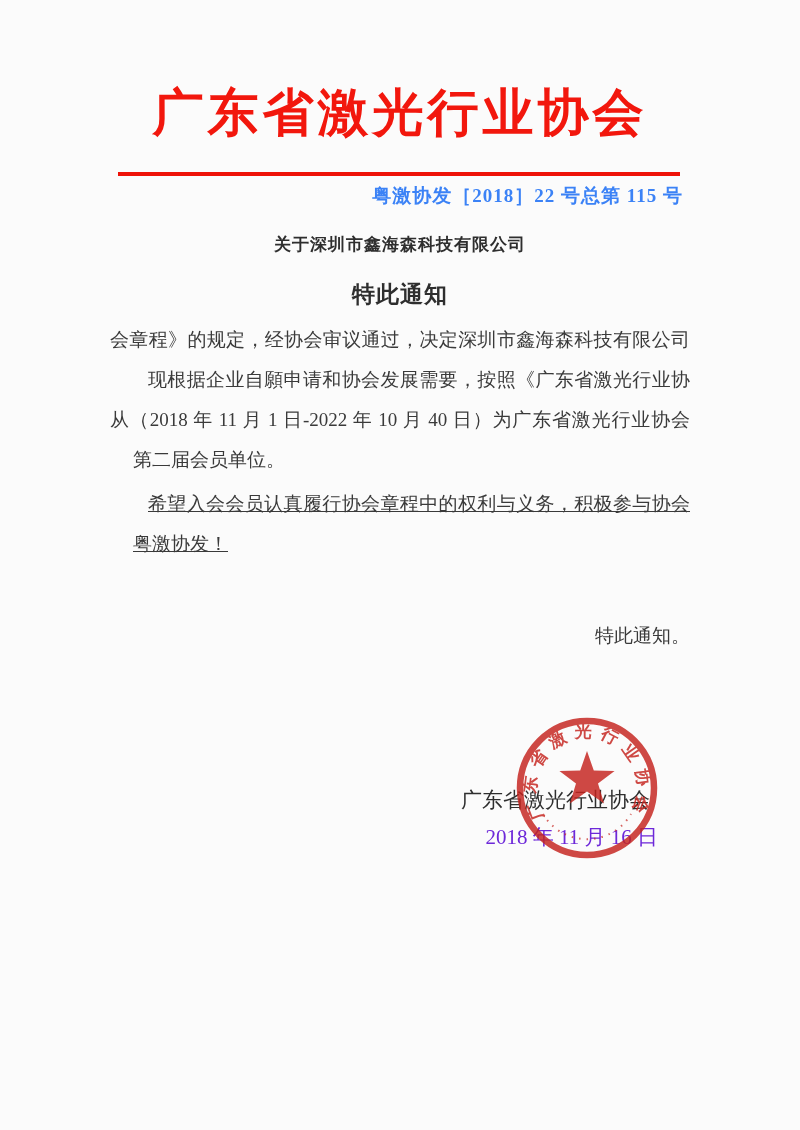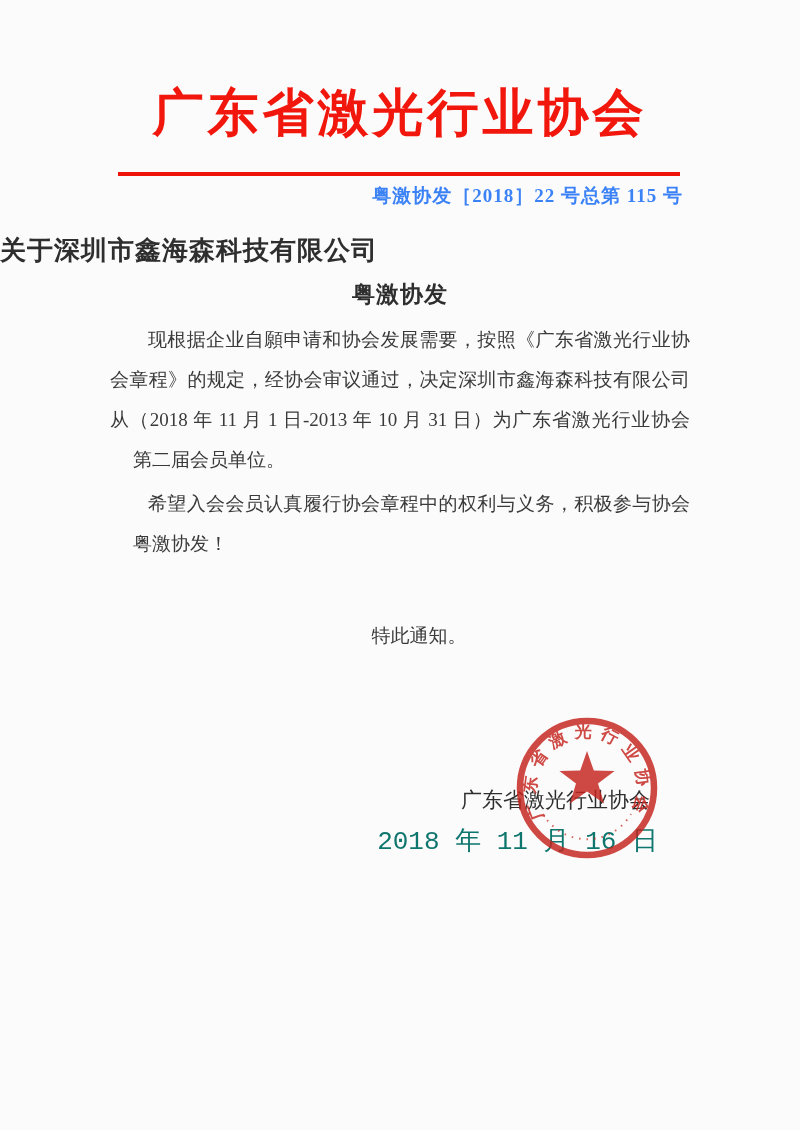--- a/index.html
+++ b/index.html
@@ -38,22 +38,22 @@
     font-size: 19px;
     line-height: 26px;
     font-weight: bold;
     color: #3b82f6;
     letter-spacing: 1px;
     white-space: nowrap;
   }
   .subject1 {
     position: absolute;
     top: 233px; left: 0; right: 0;
-    text-align: left;
-    font-size: 26px;
+    text-align: center;
+    font-size: 17px;
     font-weight: bold;
     color: #2e2e2e;
     letter-spacing: 1px;
   }
   .subject2 {
     position: absolute;
     top: 279px; left: 0; right: 0;
     text-align: center;
     font-size: 23px;
     font-weight: bold;
@@ -72,41 +72,40 @@
     text-align: justify;
     text-align-last: justify;
     white-space: nowrap;
   }
   .line.lastline {
     text-align-last: left;
     white-space: normal;
     margin-left: 23px;
   }
   .line.indent { text-indent: 2em; }
-  .para2 { margin-top: 4px; }
+  .para2 { margin-top: 4px; text-decoration: underline; }
   .closing {
     margin-top: 52px;
     line-height: 40px;
     text-indent: 2em;
-    text-align: center;
+    text-align: right;
   }
   .signature-org {
     position: absolute;
     top: 786px; right: 150px;
     font-size: 21px;
     color: #2f2f2f;
     white-space: nowrap;
   }
   .signature-date {
     position: absolute;
     top: 823px; right: 142px;
-    font-size: 26px;
-    color: #0f766e;
+    font-size: 21px;
+    color: #6d28d9;
     white-space: nowrap;
-    font-family: Liberation Mono, monospace;
   }
   .seal {
     position: absolute;
     top: 708px; left: 507px;
     width: 160px; height: 160px;
     opacity: 0.82;
   }
   .seal .ring { fill: none; stroke: #c5221c; stroke-width: 6.5px; }
   .seal .star { fill: #c5221c; }
   .seal .arc-label {
@@ -123,27 +122,27 @@
 
 <div class="page">
 
   <div class="org-title">广东省激光行业协会</div>
 
   <div class="red-rule"></div>
 
   <div class="doc-number">粤激协发［2018］22 号总第 115 号</div>
 
   <div class="subject1">关于深圳市鑫海森科技有限公司</div>
-  <div class="subject2">粤激协发</div>
+  <div class="subject2">特此通知</div>
 
   <div class="body-text">
     <div class="para1">
+      <div class="line">会章程》的规定，经协会审议通过，决定深圳市鑫海森科技有限公司</div>
       <div class="line indent">现根据企业自願申请和协会发展需要，按照《广东省激光行业协</div>
-      <div class="line">会章程》的规定，经协会审议通过，决定深圳市鑫海森科技有限公司</div>
-      <div class="line">从（2018 年 11 月 1 日-2013 年 10 月 31 日）为广东省激光行业协会</div>
+      <div class="line">从（2018 年 11 月 1 日-2022 年 10 月 40 日）为广东省激光行业协会</div>
       <div class="line lastline">第二届会员单位。</div>
     </div>
     <div class="para2">
       <div class="line indent">希望入会会员认真履行协会章程中的权利与义务，积极参与协会</div>
       <div class="line lastline">粤激协发！</div>
     </div>
     <div class="closing">特此通知。</div>
   </div>
 
   <div class="signature-org">广东省激光行业协会</div>

